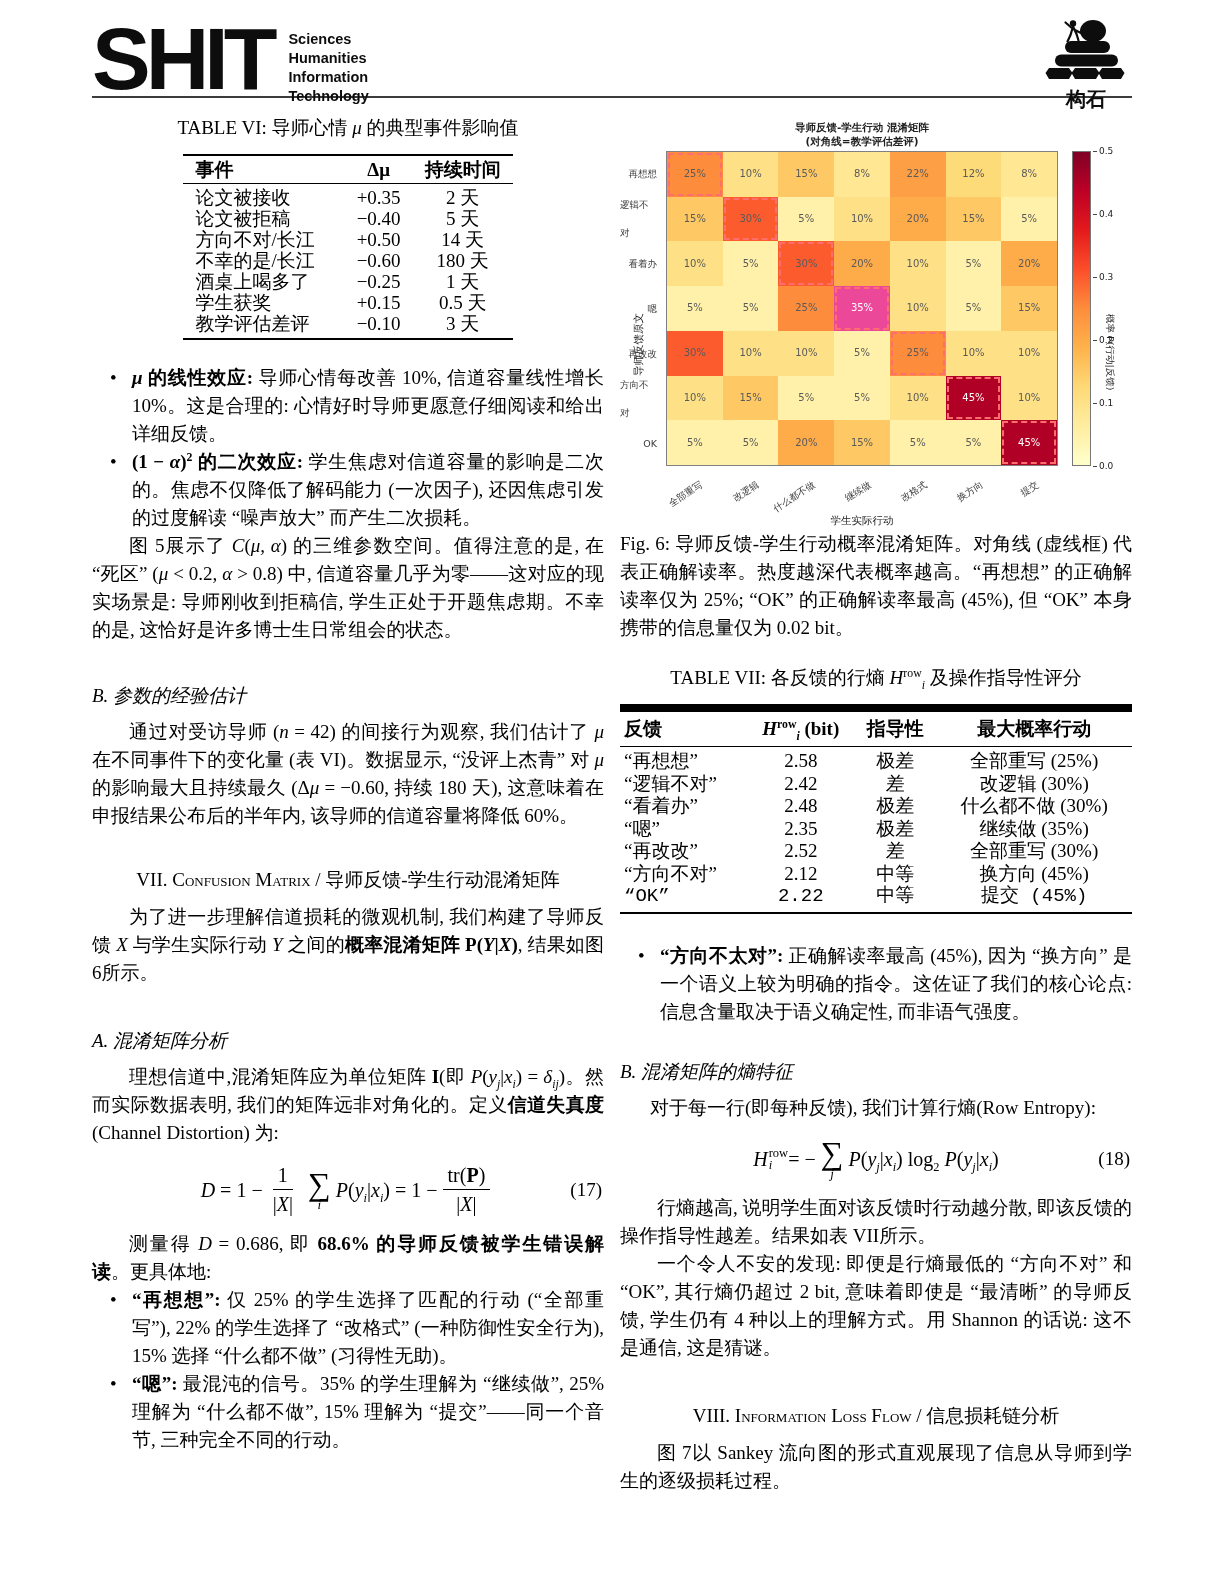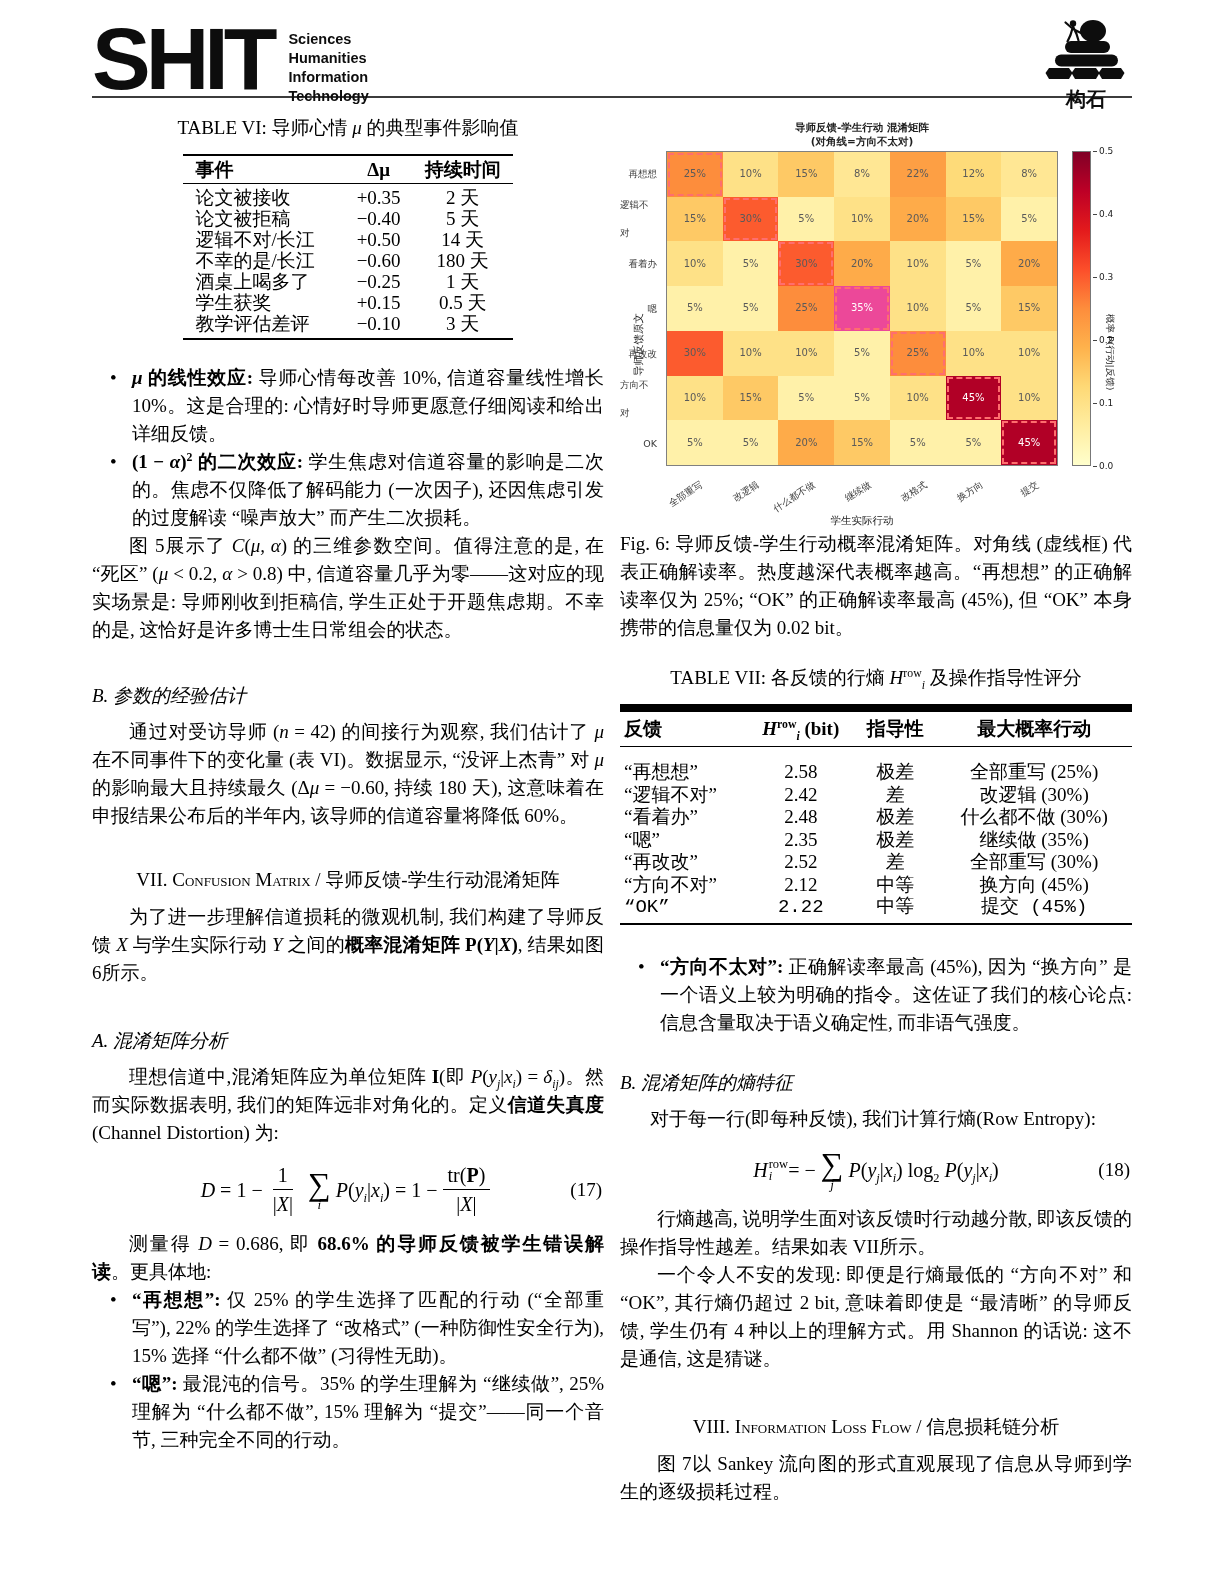--- a/index.html
+++ b/index.html
@@ -51,21 +51,21 @@
   table.bt6 tbody tr:first-child td { padding-top:3px; }
   table.bt6 tbody tr:last-child td { padding-bottom:4px; }
   table.bt7 { border-collapse:collapse; margin:0 auto; width:100%;
     border-top:8px solid #000000; border-bottom:2px solid #000; }
   table.bt7 th { border-bottom:1.3px solid #000; font-weight:bold; padding:3px 4px; }
   table.bt7 td { padding:0 4px; line-height:22.5px; font-size:19px; white-space:nowrap; }
   table.bt7 th:first-child, table.bt7 td:first-child { text-align:left; }
   table.bt7 th:nth-child(2), table.bt7 td:nth-child(2) { text-align:center; }
   table.bt7 th:nth-child(3), table.bt7 td:nth-child(3) { text-align:center; }
   table.bt7 th:nth-child(4), table.bt7 td:nth-child(4) { text-align:center; }
-  table.bt7 tbody tr:first-child td { padding-top:14px; }
+  table.bt7 tbody tr:first-child td { padding-top:3px; }
   table.bt7 tbody tr:last-child td { padding-bottom:4px;font-family:Liberation Mono, monospace; }
   
   .equation { position:relative; display:flex; justify-content:center; align-items:center;
     margin:16px 0 14px 0; font-size:20px; line-height:1.2; }
   .eq-tag { position:absolute; right:2px; top:50%; transform:translateY(-50%); font-size:19px; }
   .frac { display:inline-flex; flex-direction:column; align-items:center; margin:0 5px; vertical-align:middle; }
   .frac .fn { padding:0 5px 2px 5px; border-bottom:1.4px solid #000; text-align:center; }
   .frac .fd { padding:2px 5px 0 5px; text-align:center; }
   .bigsum { display:inline-flex; flex-direction:column; align-items:center; margin:0 5px; }
   .bigsum .sg { font-size:32px; line-height:30px; }
@@ -159,21 +159,21 @@
               <td>论文被接收</td>
               <td>+0.35</td>
               <td>2 天</td>
             </tr>
             <tr>
               <td>论文被拒稿</td>
               <td>−0.40</td>
               <td>5 天</td>
             </tr>
             <tr>
-              <td>逻辑不对/长江</td>
+              <td>方向不对/长江</td>
               <td>+0.50</td>
               <td>14 天</td>
             </tr>
             <tr>
               <td>不幸的是/长江</td>
               <td>−0.60</td>
               <td>180 天</td>
             </tr>
             <tr>
               <td>酒桌上喝多了</td>
@@ -245,21 +245,21 @@
           <span class="bt"><span class="rb">“嗯”: </span><span>最混沌的信号。35% 的学生理解为 “继续做”, 25% 理解为 “什么都不做”, 15% 理解为 “提交”——同一个音节, 三种完全不同的行动。</span></span>
         </div>
       </div>
     </div>
 
     <div class="col">
 
       <div class="figure">
         <div class="hm-title">
           <div>导师反馈-学生行动 混淆矩阵</div>
-          <div>(对角线=方向不太对)</div>
+          <div>(对角线=教学评估差评)</div>
         </div>
         <div class="hm-ylabel">导师反馈原文</div>
         <div class="hm-yticks">
             <div class="hm-ytick">再想想</div>
             <div class="hm-ytick">逻辑不对</div>
             <div class="hm-ytick">看着办</div>
             <div class="hm-ytick">嗯</div>
             <div class="hm-ytick">再改改</div>
             <div class="hm-ytick">方向不对</div>
             <div class="hm-ytick">OK</div>

